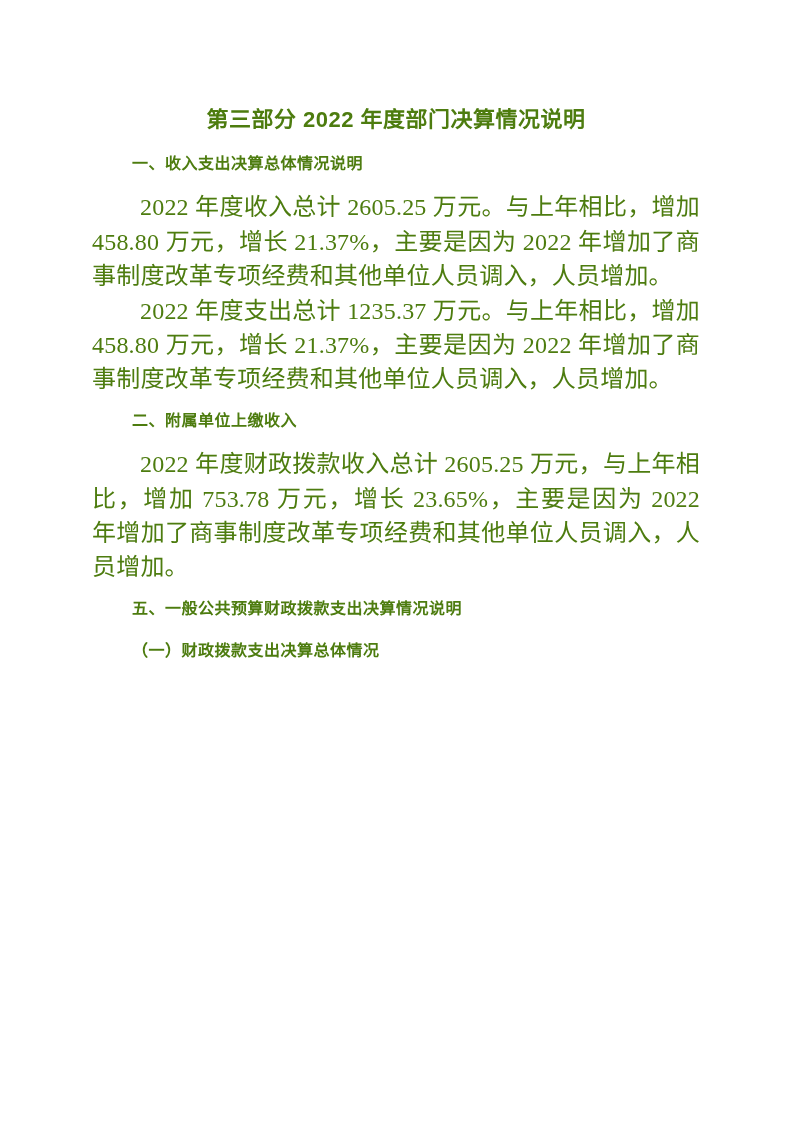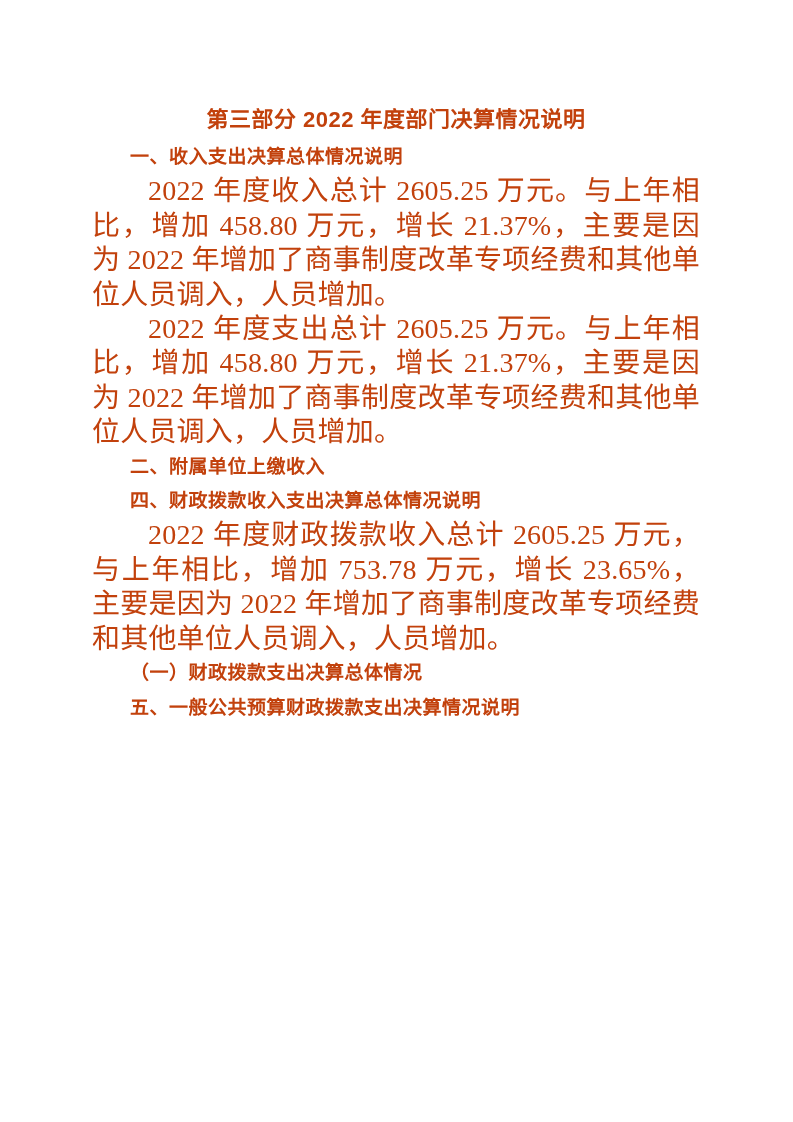--- a/index.html
+++ b/index.html
@@ -8,60 +8,59 @@
     background: #ffffff;
   }
   .page {
     position: relative;
     width: 793px;
     height: 1122px;
     margin: 0 auto;
     background: #ffffff;
     box-sizing: border-box;
     padding: 100px 93px 0 92px;
-    color: #c2410c;
+    color: #4d7c0f;
     font-family: "Liberation Serif", "DejaVu Serif", serif;
     overflow: hidden;
   }
   .doc-title {
     margin: 0;
     font-family: "Liberation Sans", "DejaVu Sans", sans-serif;
     font-weight: bold;
     font-size: 22px;
     line-height: 40px;
     text-align: center;
     letter-spacing: 0.5px;
     white-space: nowrap;
   }
   .section-heading {
-    margin: 0;
-    font-family: Liberation Serif, serif;
+    margin: 8px;
+    font-family: Liberation Mono, monospace;
     font-weight: bold;
-    font-size: 19px;
+    font-size: 16px;
     line-height: 34.4px;
     text-indent: 2em;
     letter-spacing: 0.5px;
   }
   .paragraph {
     margin: 0;
-    font-size: 28px;
+    font-size: 24px;
     line-height: 34.4px;
     text-indent: 2em;
     text-align: justify;
     letter-spacing: 0.2px;
   }
 </style>
 </head>
 <body>
 
 <div class="page">
   <h1 class="doc-title">第三部分 2022 年度部门决算情况说明</h1>
   <div id="sections">
       <h2 class="section-heading section">一、收入支出决算总体情况说明</h2>
       <p class="paragraph">2022 年度收入总计 2605.25 万元。与上年相比，增加 458.80 万元，增长 21.37%，主要是因为 2022 年增加了商事制度改革专项经费和其他单位人员调入，人员增加。</p>
-      <p class="paragraph">2022 年度支出总计 2605.25 万元。与上年相比，增加 458.80 万元，增长 21.37%，主要是因为 2022 年增加了商事制度改革专项经费和其他单位人员调入，人员增加。</p>
+      <p class="paragraph">2022 年度支出总计 1235.37 万元。与上年相比，增加 458.80 万元，增长 21.37%，主要是因为 2022 年增加了商事制度改革专项经费和其他单位人员调入，人员增加。</p>
       <h2 class="section-heading section">二、附属单位上缴收入</h2>
-      <h2 class="section-heading section">四、财政拨款收入支出决算总体情况说明</h2>
       <p class="paragraph">2022 年度财政拨款收入总计 2605.25 万元，与上年相比，增加 753.78 万元，增长 23.65%，主要是因为 2022 年增加了商事制度改革专项经费和其他单位人员调入，人员增加。</p>
+      <h2 class="section-heading section">五、一般公共预算财政拨款支出决算情况说明</h2>
       <h2 class="section-heading subsection">（一）财政拨款支出决算总体情况</h2>
-      <h2 class="section-heading section">五、一般公共预算财政拨款支出决算情况说明</h2>
     </div>
 </div>
 
 </body></html>

